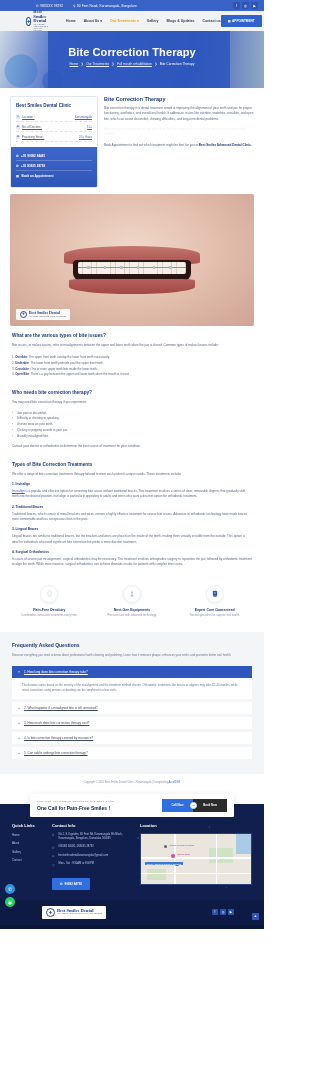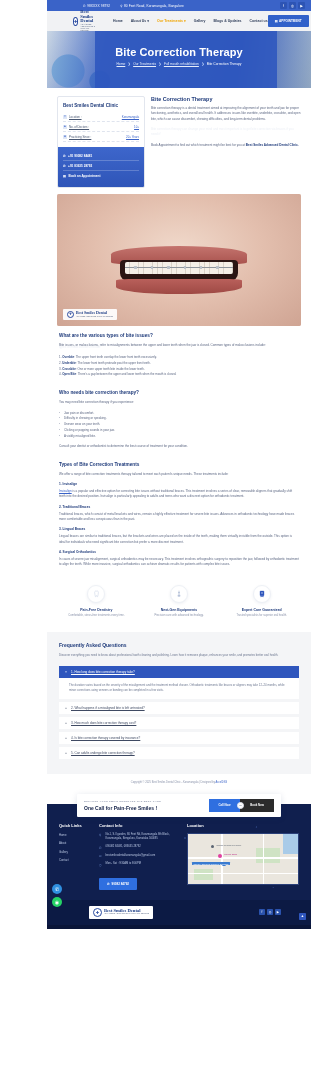--- a/index.html
+++ b/index.html
@@ -4,21 +4,21 @@
 <style>
   * { margin:0; padding:0; box-sizing:border-box; }
   html,body { width:320px; }
   body {
     font-family:"Liberation Sans", sans-serif;
     background:#ffffff;
     color:#333b52;
     width:320px;
     overflow-x:hidden;
   }
-  .page { width:264px; position:relative;margin-left:47px; }
+  .page { width:264px; position:relative; }
 
   
   .topbar {
     background:#3a63c8; color:#fff; height:11px;
     display:flex; align-items:center; font-size:3.2px; letter-spacing:.1px;
   }
   .topbar-inner { display:flex; align-items:center; gap:10px; padding-left:36px; flex:1; }
   .tb-item { display:flex; align-items:center; gap:1.5px; white-space:nowrap; }
   .tb-ic { font-size:3px; }
   .tb-social { display:flex; gap:2px; padding-right:6px; }

